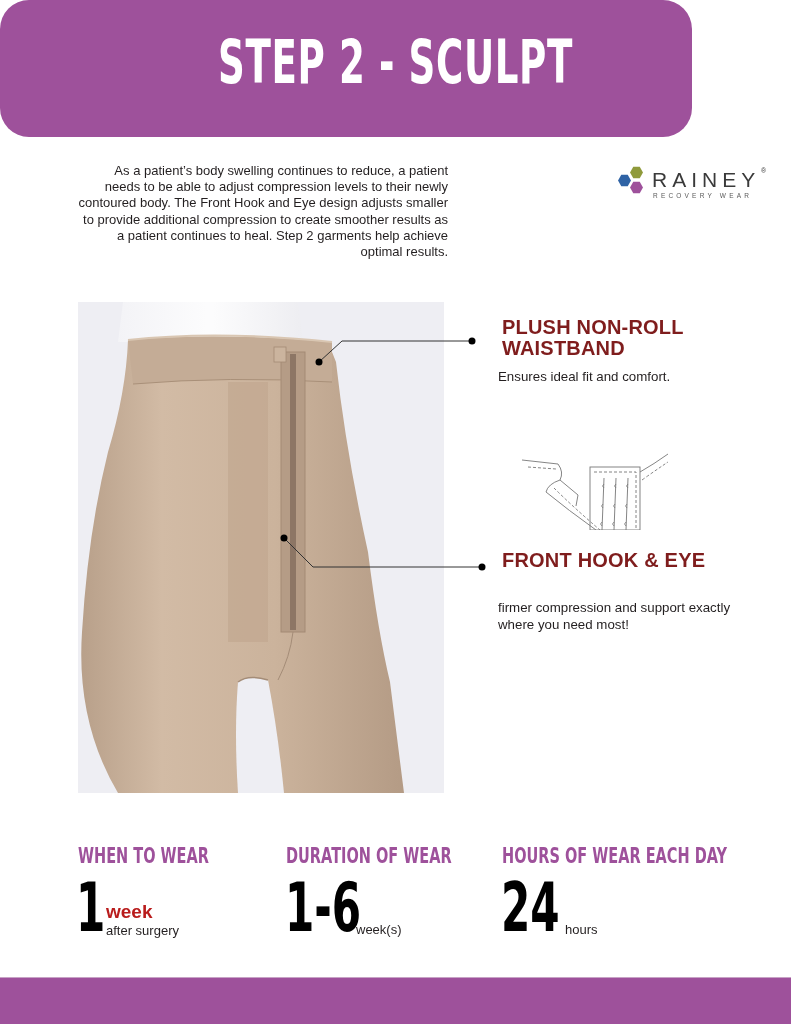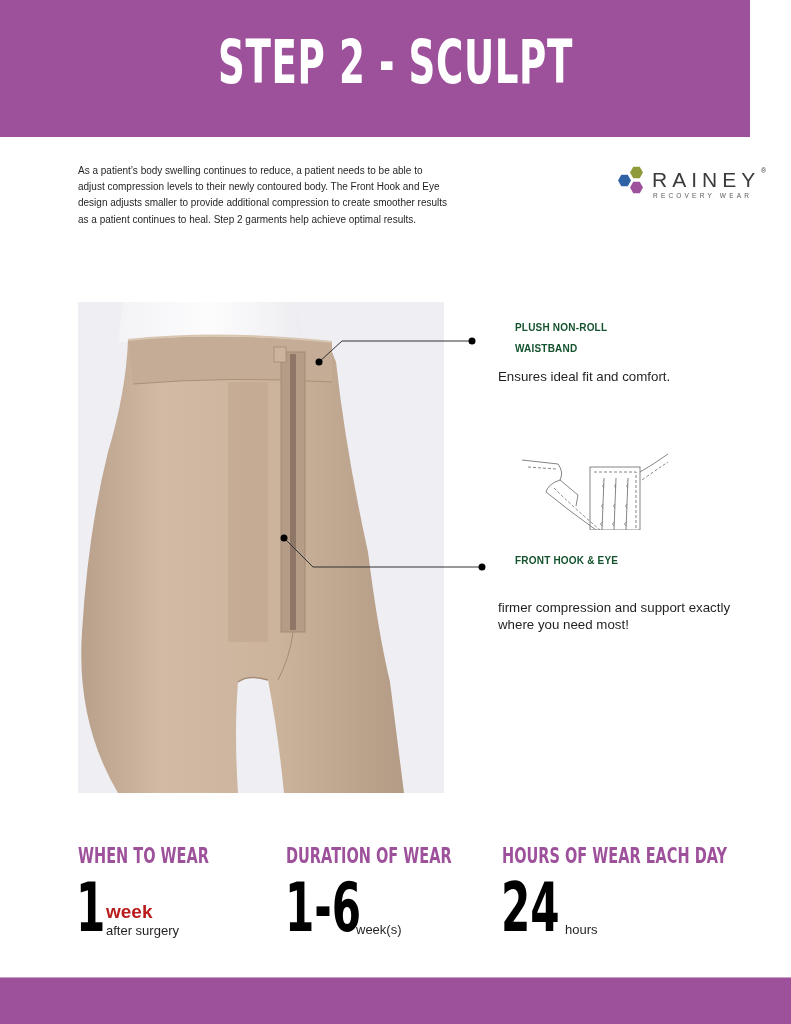--- a/index.html
+++ b/index.html
@@ -1,49 +1,50 @@
 <!DOCTYPE html>
 <html><head>
 <meta charset="utf-8">
 <style>
   html, body { margin: 0; padding: 0; }
   body {
     width: 791px; height: 1024px; position: relative; overflow: hidden;
     background: #ffffff; font-family: "Liberation Sans", sans-serif; color: #231f20;
   }
   .header-band {
-    position: absolute; left: 0; top: 0; width: 750px; height: 137px;
+    position: absolute; left: 0; top: 0; width: 692px; height: 137px;
     background: #9e519b;
+    border-radius: 29px;
   }
   .page-title {
     position: absolute; left: 0; top: 22px; width: 791px; text-align: center;
     color: #ffffff; font-family: "DejaVu Sans", sans-serif; font-weight: bold;
     font-size: 60px; line-height: 80px; letter-spacing: 1px;
     transform: scaleX(0.62); transform-origin: center;
   }
   .intro {
     position: absolute; left: 78px; top: 163px; width: 370px;
-    font-size: 10px; line-height: 16.2px; color: #231f20;
+    font-size: 13px; line-height: 16.2px; color: #231f20; text-align: right;
   }
   .logo { position: absolute; left: 618px; top: 166px; width: 160px; height: 36px; }
   .logo-hex { position: absolute; width: 13px; height: 13px;
     clip-path: polygon(25% 5%, 75% 5%, 100% 50%, 75% 95%, 25% 95%, 0 50%); }
   .logo-word { position: absolute; left: 34px; top: 2px; font-size: 21px; letter-spacing: 5px; color: #3a3a3a; }
   .logo-reg { position: absolute; left: 143px; top: 1px; font-size: 7px; color: #3a3a3a; }
   .logo-sub { position: absolute; left: 35px; top: 26px; font-size: 6.5px; letter-spacing: 3.2px; color: #5a5a5a; }
 
   .photo {
     position: absolute; left: 78px; top: 302px; width: 366px; height: 491px;
     background: #eeeef3; overflow: hidden;
   }
   .callout-lines { position: absolute; left: 0; top: 0; width: 791px; height: 1024px; pointer-events: none; }
 
   .feature-title {
-    position: absolute; left: 502px; color: #14532d; font-weight: bold;
-    font-size: 10px; line-height: 21px; letter-spacing: 0.2px; margin-left: 13px;
+    position: absolute; left: 502px; color: #7f1d1d; font-weight: bold;
+    font-size: 20px; line-height: 21px; letter-spacing: 0.2px;
   }
   .feature-desc {
     position: absolute; left: 498px; font-size: 13.3px; line-height: 16.5px; color: #231f20;
   }
   .hook-illustration { position: absolute; left: 518px; top: 450px; width: 152px; height: 80px; }
 
   .stat-label {
     position: absolute; top: 843px; color: #9e519b; font-weight: bold;
     font-family: "DejaVu Sans", sans-serif; font-size: 22px; line-height: 26px;
     transform: scaleX(0.66); transform-origin: left center; white-space: nowrap;

